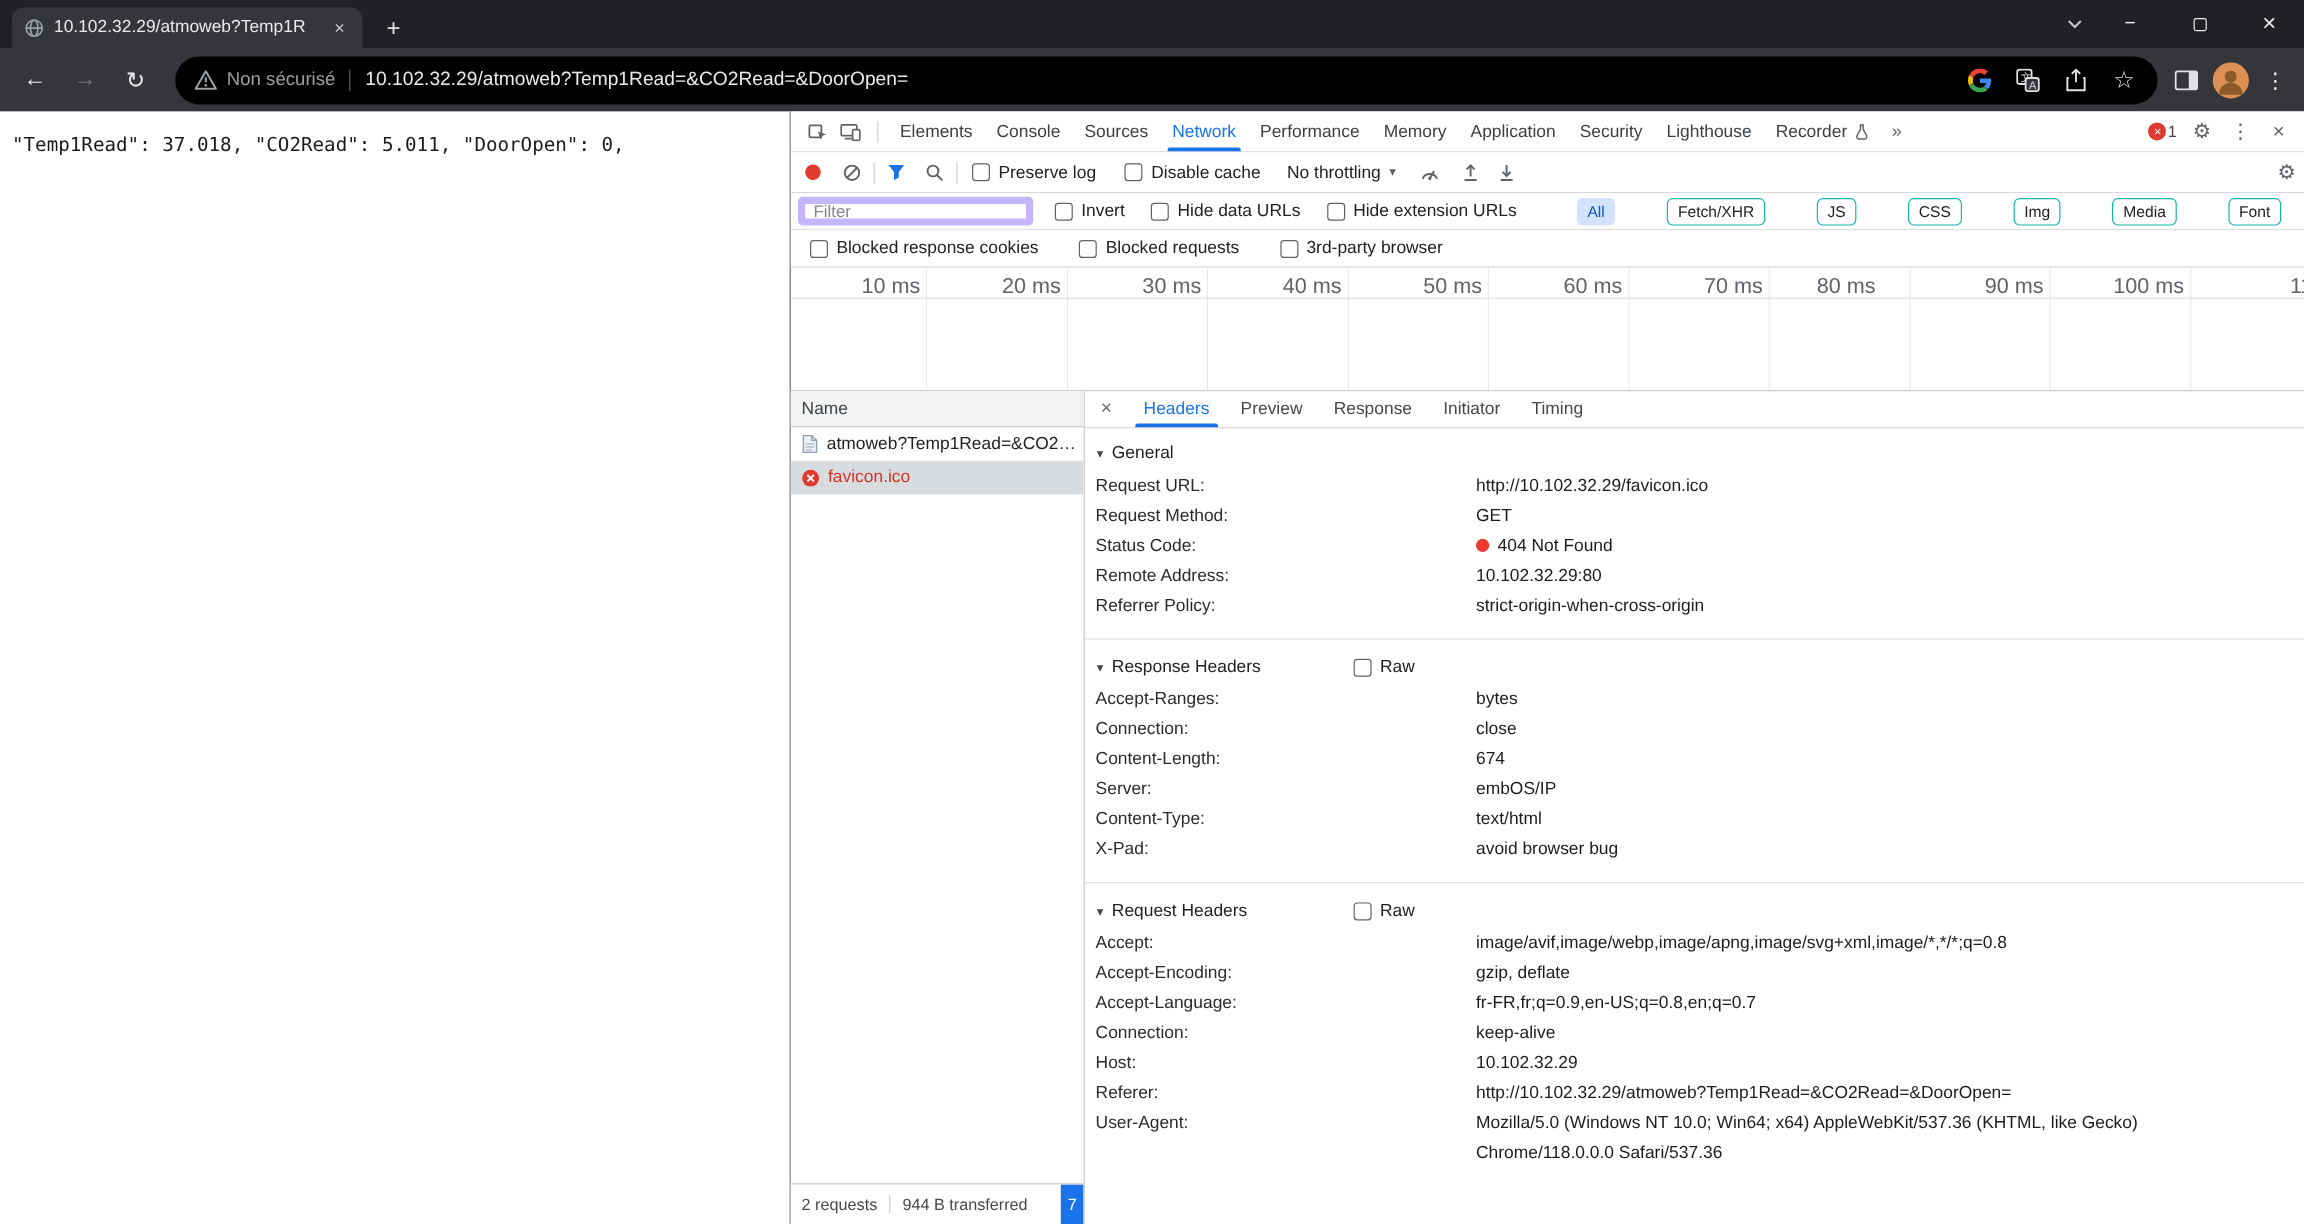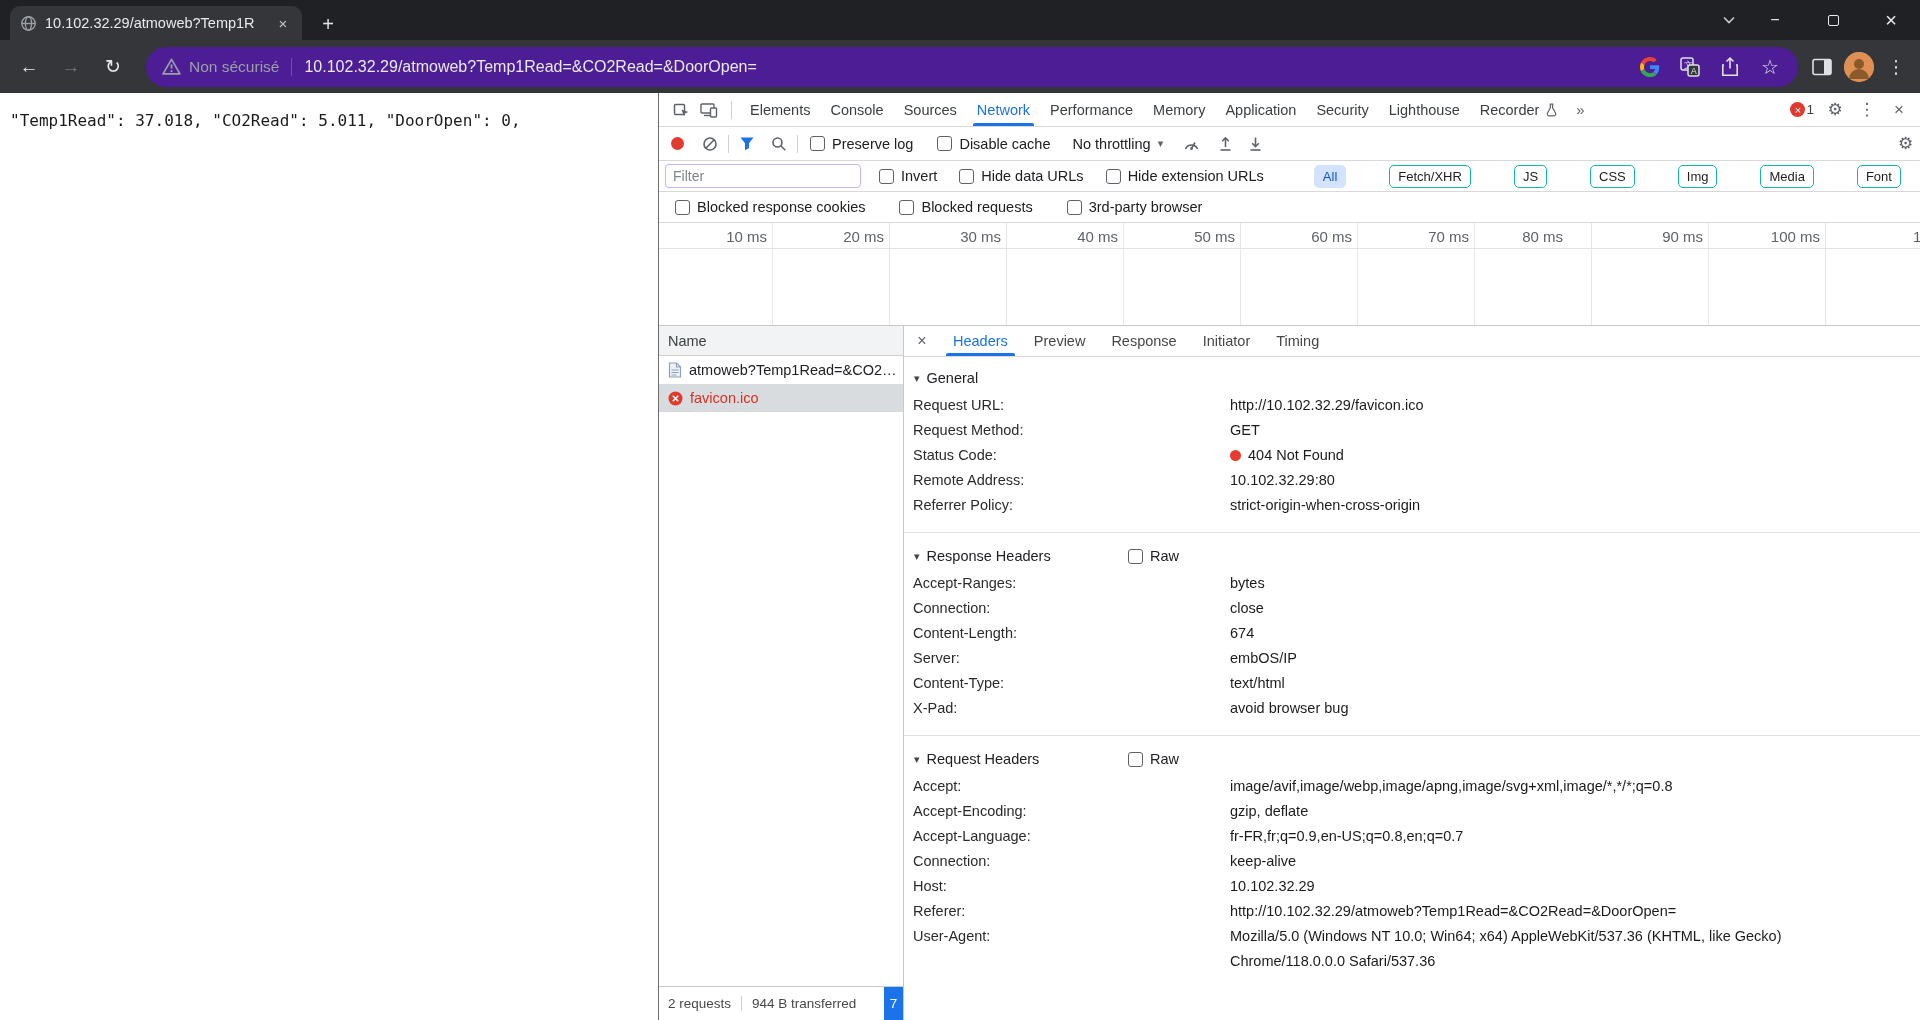--- a/index.html
+++ b/index.html
@@ -20,21 +20,21 @@
   .tabsearch { width:34px; height:40px; display:flex; align-items:center; justify-content:center; }
   .win-btn { width:58px; height:40px; display:flex; align-items:center; justify-content:center;
              color:#e8eaed; font-size:16px; }
   .max-box { width:11px; height:11px; border:1.4px solid #e8eaed; border-radius:2px; }
 
   .toolbar { position:absolute; top:40px; left:0; width:1920px; height:53px; background:#35363a;
              display:flex; align-items:center; padding:0 12px; }
   .nav-btn { width:34px; height:34px; display:flex; align-items:center; justify-content:center;
              color:#e8eaed; font-size:19px; margin-right:8px; }
   .nav-btn.dim { color:#74777b; }
-  .omnibox { flex:1; height:40px; margin:0 12px 0 8px; background:#4c1d95; border-radius:20px;
+  .omnibox { flex:1; height:40px; margin:0 12px 0 8px; background:#000000; border-radius:20px;
              display:flex; align-items:center; padding:0 16px; min-width:0; }
   .sec-label { color:#9aa0a6; font-size:15.5px; margin-left:8px; white-space:nowrap; }
   .omni-div { width:1px; height:18px; background:#5f6368; margin:0 12px; }
   .omni-url { color:#e8eaed; font-size:16px; white-space:nowrap; overflow:hidden; flex:1; }
   .omni-icons { display:flex; align-items:center; gap:16px; margin-left:12px; }
   .tool-icon { width:24px; height:24px; display:flex; align-items:center; justify-content:center;
                color:#dfe1e5; font-size:18px; }
   .avatar { width:30px; height:30px; border-radius:50%; background:#dd8f54; overflow:hidden;
             display:flex; align-items:center; justify-content:center; margin:0 10px; }
   .kebab { color:#e8eaed; font-size:18px; width:24px; text-align:center; }
@@ -66,36 +66,36 @@
   .dt-netbar { height:34px; padding-left:12px; gap:0; }
   .rec-dot { width:13px; height:13px; border-radius:50%; background:#e23a2f; margin-right:16px; flex-shrink:0; }
   .net-ic { width:20px; height:20px; display:flex; align-items:center; justify-content:center; flex-shrink:0; }
   .cb { display:inline-flex; align-items:center; gap:7px; font-size:14.5px; color:#202124; white-space:nowrap; }
   .cb .box { width:15px; height:15px; border:1.7px solid #5f6368; border-radius:3px; background:#fff; flex-shrink:0; }
   .throttle { display:flex; align-items:center; gap:7px; font-size:14.5px; color:#202124; margin-left:22px; }
   .throttle .arrow { font-size:11px; color:#5f6368; }
   .netbar-right { margin-left:auto; padding-right:12px; }
 
   .dt-filterbar { height:31px; padding-left:6px; }
-  .filter-input { width:196px; height:24px; border:1px solid #c4b5fd; border-radius:4px; font-size:14px;
+  .filter-input { width:196px; height:24px; border:6px solid #c4b5fd; border-radius:4px; font-size:14px;
                   padding:0 7px; color:#202124; outline:none; font-family:"Liberation Sans",sans-serif; }
   .filter-input::placeholder { color:#80868b; }
   .chips { display:flex; align-items:center; gap:7px; margin-left:14px; }
   .chip { height:23px; padding:0 8px; border:1px solid #14b8a6; border-radius:5px; display:inline-flex;
           align-items:center; font-size:13px; color:#1f1f1f; white-space:nowrap;margin-left:36px; }
   .chip.active { background:#d3e3fd; border-color:transparent; color:#0b57d0; }
 
   .dt-blockedbar { height:31px; padding-left:16px; gap:34px; }
 
   .dt-timeline { height:103px; position:relative; border-bottom:1px solid #c9c9c9; flex-shrink:0; overflow:hidden; }
   .tl-grid { position:absolute; inset:0;
              background:repeating-linear-gradient(to right, transparent 0, transparent 116px, #e7e7e7 116px, #e7e7e7 117px);
              background-position:-3px 0; }
   .tl-header { position:absolute; left:0; right:0; top:0; height:26px; border-bottom:1px solid #e2e2e2; }
-  .tl-label { position:absolute; top:5px; width:80px; text-align:right; font-size:15px; color:#5f6368; }
+  .tl-label { position:absolute; top:5px; width:80px; text-align:right; font-size:18px; color:#5f6368; }
 
   .dt-main { flex:1; display:flex; min-height:0; }
   .dt-requests { width:245px; border-right:1px solid #c9c9c9; position:relative; flex-shrink:0;
                  display:flex; flex-direction:column; background:#fff; }
   .req-head { height:30px; background:#f1f3f4; border-bottom:1px solid #d0d0d0; display:flex;
               align-items:center; padding-left:9px; font-size:14.5px; color:#3c4043; flex-shrink:0; }
   .req-row { height:28px; display:flex; align-items:center; gap:7px; padding-left:9px; font-size:14.5px;
              color:#202124; white-space:nowrap; overflow:hidden; }
   .req-row.selected { background:#d9dcdf; }
   .req-row .err-name { color:#d93025; }

